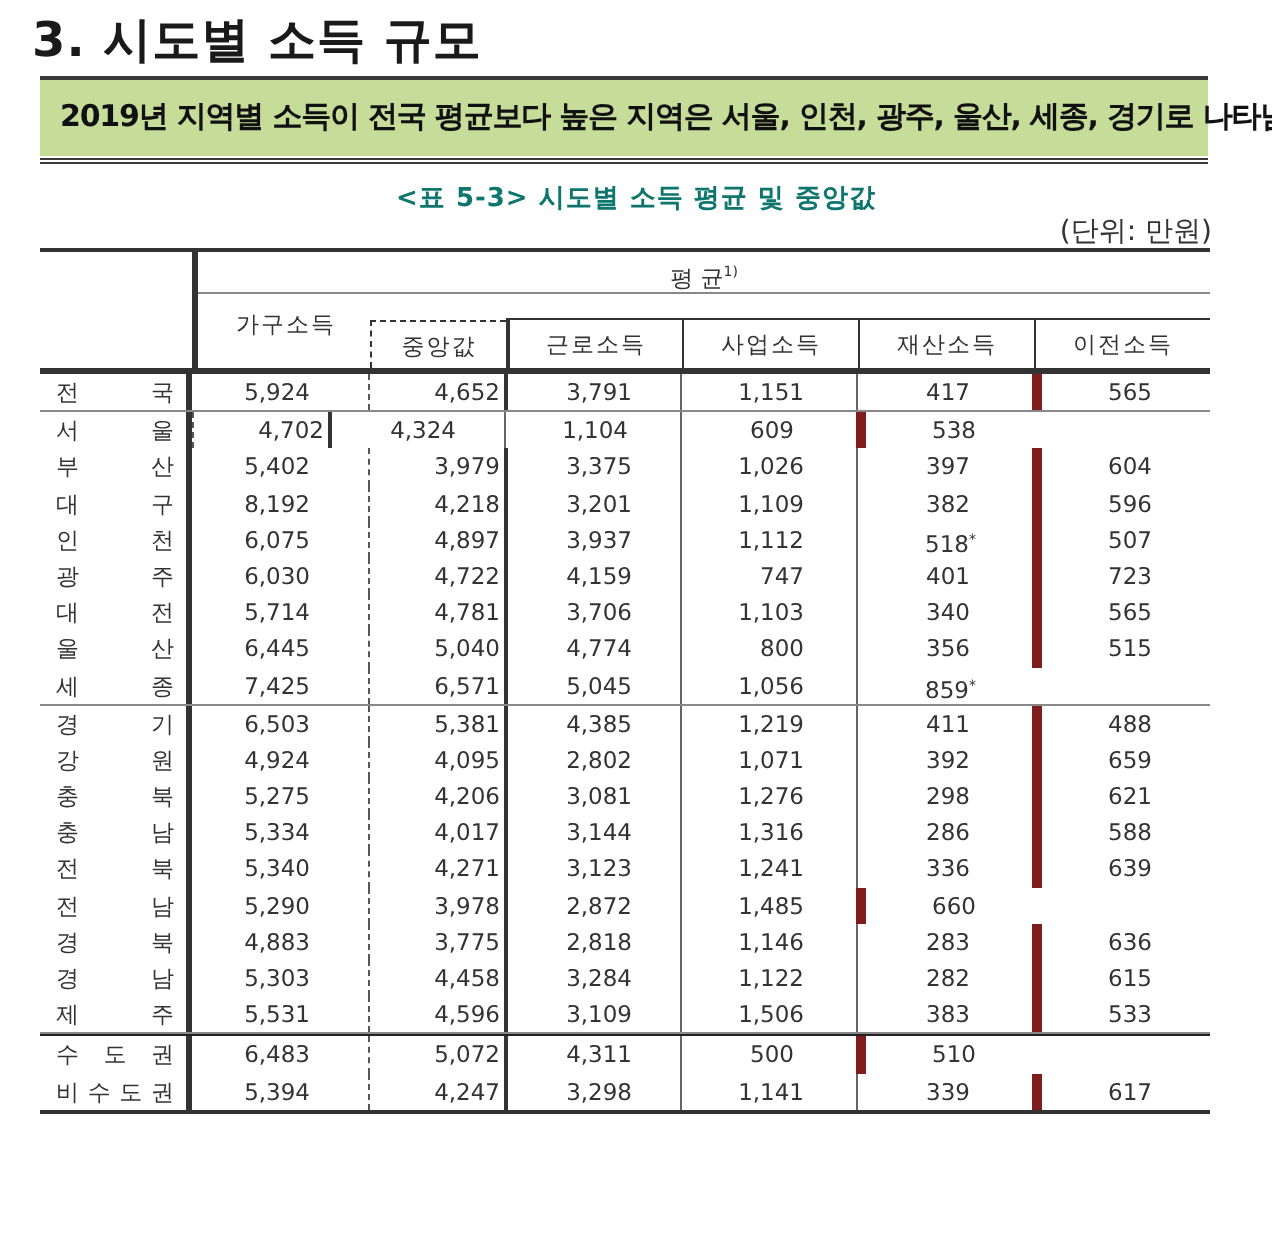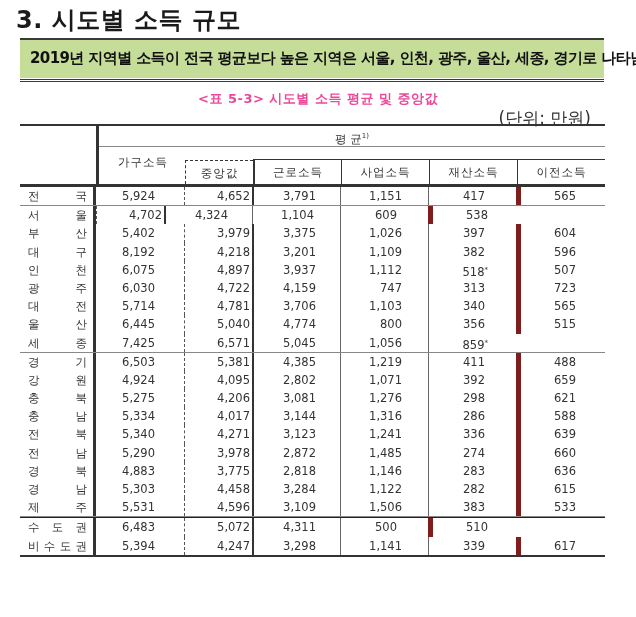--- a/index.html
+++ b/index.html
@@ -20,25 +20,25 @@
       content: ""; position: absolute; left: 0; right: 0; bottom: -4px;
       border-top: 1px solid #3a3a3a; border-bottom: 1px solid #3a3a3a; height: 1px;
     }
     .summary-text {
       position: absolute; left: 10px; top: 9px;
       font-size: 15px; font-weight: bold; color: #111; letter-spacing: -0.6px;
       white-space: nowrap;
     }
     .table-title {
       position: absolute; left: 0; width: 636px; top: 90px; text-align: center;
-      font-size: 13px; font-weight: bold; color: #ec4899; letter-spacing: 0.5px;
+      font-size: 13px; font-weight: bold; color: #0f766e; letter-spacing: 0.5px;
     }
     .unit {
-      position: absolute; right: 45px; top: 107px;
-      font-size: 17px; color: #333;
+      position: absolute; right: 30px; top: 107px;
+      font-size: 14px; color: #333;
     }
     .tbl {
       position: absolute; left: 20px; top: 124px; width: 585px;
       border-top: 2px solid #333;
     }
     .hdr { position: relative; height: 58px; }
     .hdr .lblcell { position: absolute; left: 0; top: 0; width: 76px; height: 58px; border-right: 3px solid #333; }
     .hdr .avg-row {
       position: absolute; left: 79px; right: 0; top: 0; height: 20px;
       border-bottom: 1px solid #888; text-align: center; font-size: 11.5px; line-height: 20px; color:#333;
@@ -166,21 +166,21 @@
         </div>
         <div class="row">
           <div class="lab">
             <span>광</span>
             <span>주</span>
           </div>
           <div class="num n0"><span>6,030</span></div>
           <div class="num n1"><span>4,722</span></div>
           <div class="num n2"><span>4,159</span></div>
           <div class="num n3"><span>747</span></div>
-          <div class="num n4"><span>313</span></div>
+          <div class="num n4"><span>401</span></div>
           <div class="num n5"><span>723</span></div>
         </div>
         <div class="row">
           <div class="lab">
             <span>대</span>
             <span>전</span>
           </div>
           <div class="num n0"><span>5,714</span></div>
           <div class="num n1"><span>4,781</span></div>
           <div class="num n2"><span>3,706</span></div>
@@ -275,21 +275,20 @@
         </div>
         <div class="row">
           <div class="lab">
             <span>전</span>
             <span>남</span>
           </div>
           <div class="num n0"><span>5,290</span></div>
           <div class="num n1"><span>3,978</span></div>
           <div class="num n2"><span>2,872</span></div>
           <div class="num n3"><span>1,485</span></div>
-          <div class="num n4"><span>274</span></div>
           <div class="num n5"><span>660</span></div>
         </div>
         <div class="row">
           <div class="lab">
             <span>경</span>
             <span>북</span>
           </div>
           <div class="num n0"><span>4,883</span></div>
           <div class="num n1"><span>3,775</span></div>
           <div class="num n2"><span>2,818</span></div>

